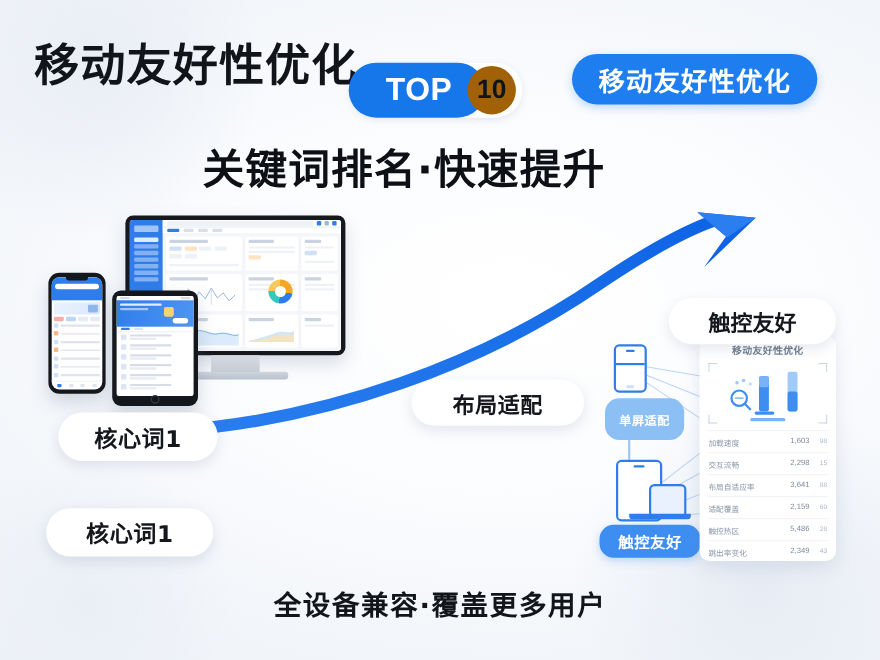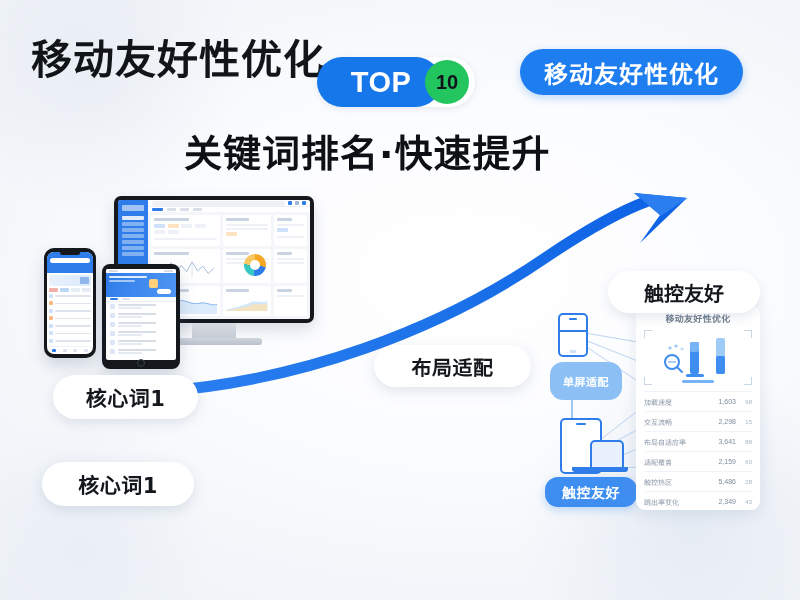--- a/index.html
+++ b/index.html
@@ -36,23 +36,23 @@
   }
   .top-badge .tb-blue{
     height:50px;min-width:92px;padding:0 14px 0 18px;
     background:#1677ea;border-radius:26px;
     display:flex;align-items:center;justify-content:center;
     color:#ffffff;font-size:29px;font-weight:bold;letter-spacing:.5px;
     margin-left:-1px;
   }
   .top-badge .tb-num{
     width:44px;height:44px;margin-left:-16px;
-    background:#22c55e;border-radius:50%;
+    background:#a16207;border-radius:50%;
     display:flex;align-items:center;justify-content:center;
-    color:#10141a;font-size:20px;font-weight:bold;
+    color:#10141a;font-size:24px;font-weight:bold;
     position:relative;z-index:2;
   }
   .pill-blue-top{
     position:absolute;left:520px;top:49px;
     height:46px;padding:0 24px;
     background:#1e7ef0;border-radius:23px;
     display:flex;align-items:center;justify-content:center;
     color:#ffffff;font-size:24px;font-weight:bold;letter-spacing:1px;
     box-shadow:0 3px 9px rgba(30,126,240,.28);
     font-family:"DejaVu Sans","Liberation Sans",sans-serif;
@@ -579,14 +579,15 @@
         <span class="v2">28</span>
       </div>
       <div class="sc-row">
         <span class="nm">跳出率变化</span>
         <span class="v1">2,349</span>
         <span class="v2">43</span>
       </div>
     </div>
   </div>
 
+  <div class="footer">全设备兼容·覆盖更多用户</div>
 
 </div>
 
 </body></html>

